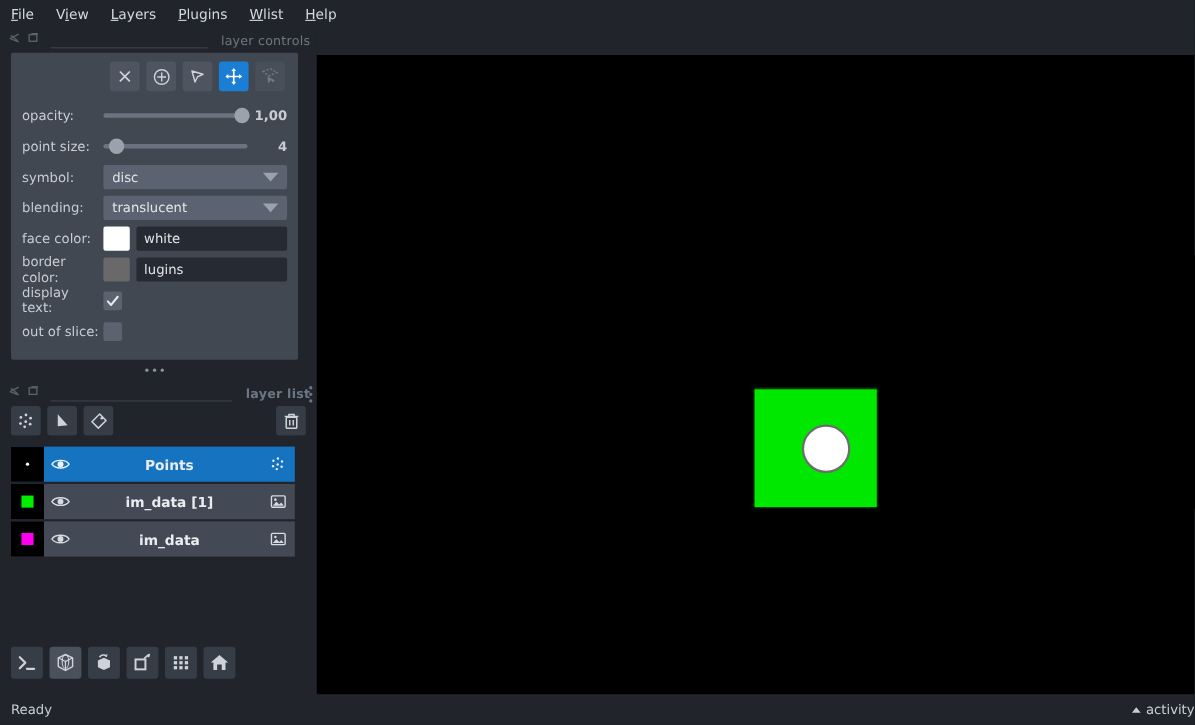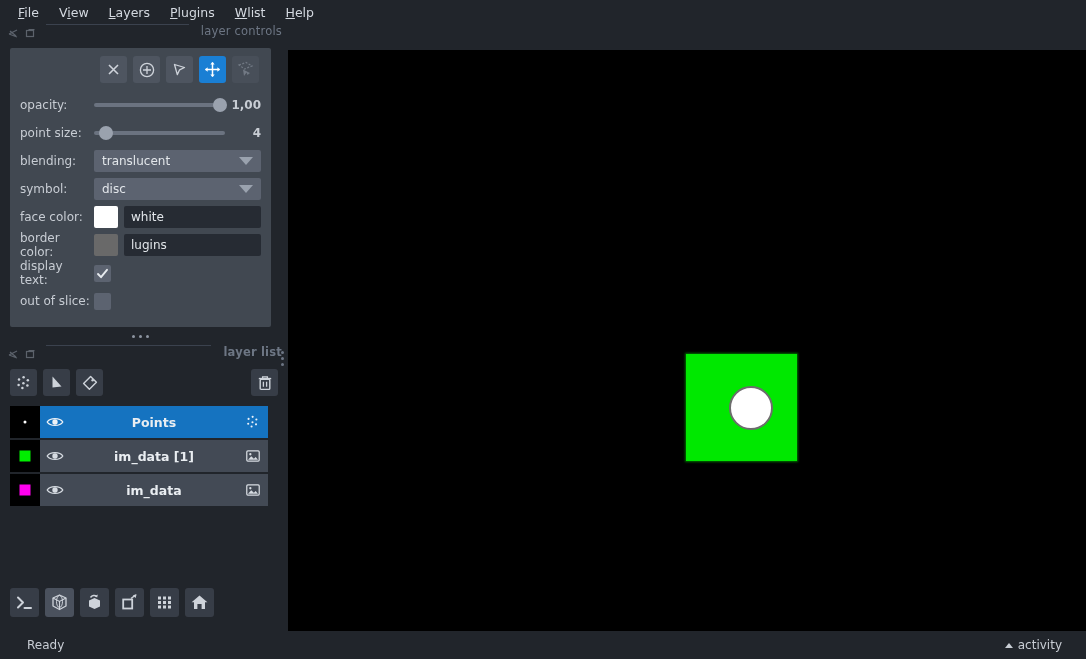--- a/index.html
+++ b/index.html
@@ -14,21 +14,21 @@
     width: 1086px; height: 659px;
     background: #21252b;
     display: flex; flex-direction: column;
   }
 
   
   .menubar {
     height: 24px;
     background: #21252b;
     display: flex; align-items: center;
-    padding-left: 8px;
+    padding-left: 0;
     flex: 0 0 24px;
   }
   .menu-item {
     color: #d4d9e0;
     font-size: 12.5px;
     padding: 2px 10px;
     cursor: default;
     white-space: nowrap;
   }
   .menu-item .mn { text-decoration: underline; }
@@ -39,21 +39,21 @@
   .left-dock {
     width: 288px;
     background: #21252b;
     display: flex; flex-direction: column;
     flex: 0 0 288px;
     position: relative;
   }
 
   
   .dock-title {
-    display: flex; align-items: flex-start;
+    display: flex; align-items: flex-end;
     height: 20px;
     padding: 0 6px 0 8px;
     gap: 6px;
   }
   .dock-title .ico { opacity: .55; display: block; }
   .dock-title .rule {
     flex: 1 1 auto; height: 1px;
     background: #3b424e;
     margin: 0 6px 0 4px;
   }
@@ -264,22 +264,22 @@
     border-radius: 50%;
     background: #ffffff;
     border: 2px solid #6d6d6d;
   }
 
   
   .statusbar {
     height: 28px; flex: 0 0 28px;
     background: #21252b;
     display: flex; align-items: center;
-    padding: 0 24px 0 10px;
-    color: #c8cdd4; font-size: 12px; margin-left: 17px;
+    padding: 0 0 0 10px;
+    color: #c8cdd4; font-size: 12px;
   }
   .statusbar .sp { flex: 1 1 auto; }
   .activity { display: flex; align-items: center; gap: 5px; cursor: pointer; }
   .activity .caret {
     width: 0; height: 0;
     border-left: 4px solid transparent;
     border-right: 4px solid transparent;
     border-bottom: 5px solid #c8cdd4;
   }
 </style>
@@ -369,34 +369,34 @@
           <div class="ctl-field">
             <div class="slider">
               <div class="groove"></div>
               <div class="knob" style="left:9%"></div>
             </div>
             <div class="slider-val">4</div>
           </div>
         </div>
 
         <div class="ctl-row">
+          <div class="ctl-label">symbol:</div>
+          <div class="ctl-field">
+            <div class="combo">
+              <span class="txt">disc</span>
+              <span class="arrow"></span>
+            </div>
+          </div>
+        </div>
+
+        <div class="ctl-row">
           <div class="ctl-label">blending:</div>
           <div class="ctl-field">
             <div class="combo">
               <span class="txt">translucent</span>
-              <span class="arrow"></span>
-            </div>
-          </div>
-        </div>
-
-        <div class="ctl-row">
-          <div class="ctl-label">symbol:</div>
-          <div class="ctl-field">
-            <div class="combo">
-              <span class="txt">disc</span>
               <span class="arrow"></span>
             </div>
           </div>
         </div>
 
         <div class="ctl-row">
           <div class="ctl-label">face color:</div>
           <div class="ctl-field">
             <div class="swatch" style="background:#ffffff"></div>
             <div class="colortext">white</div>

